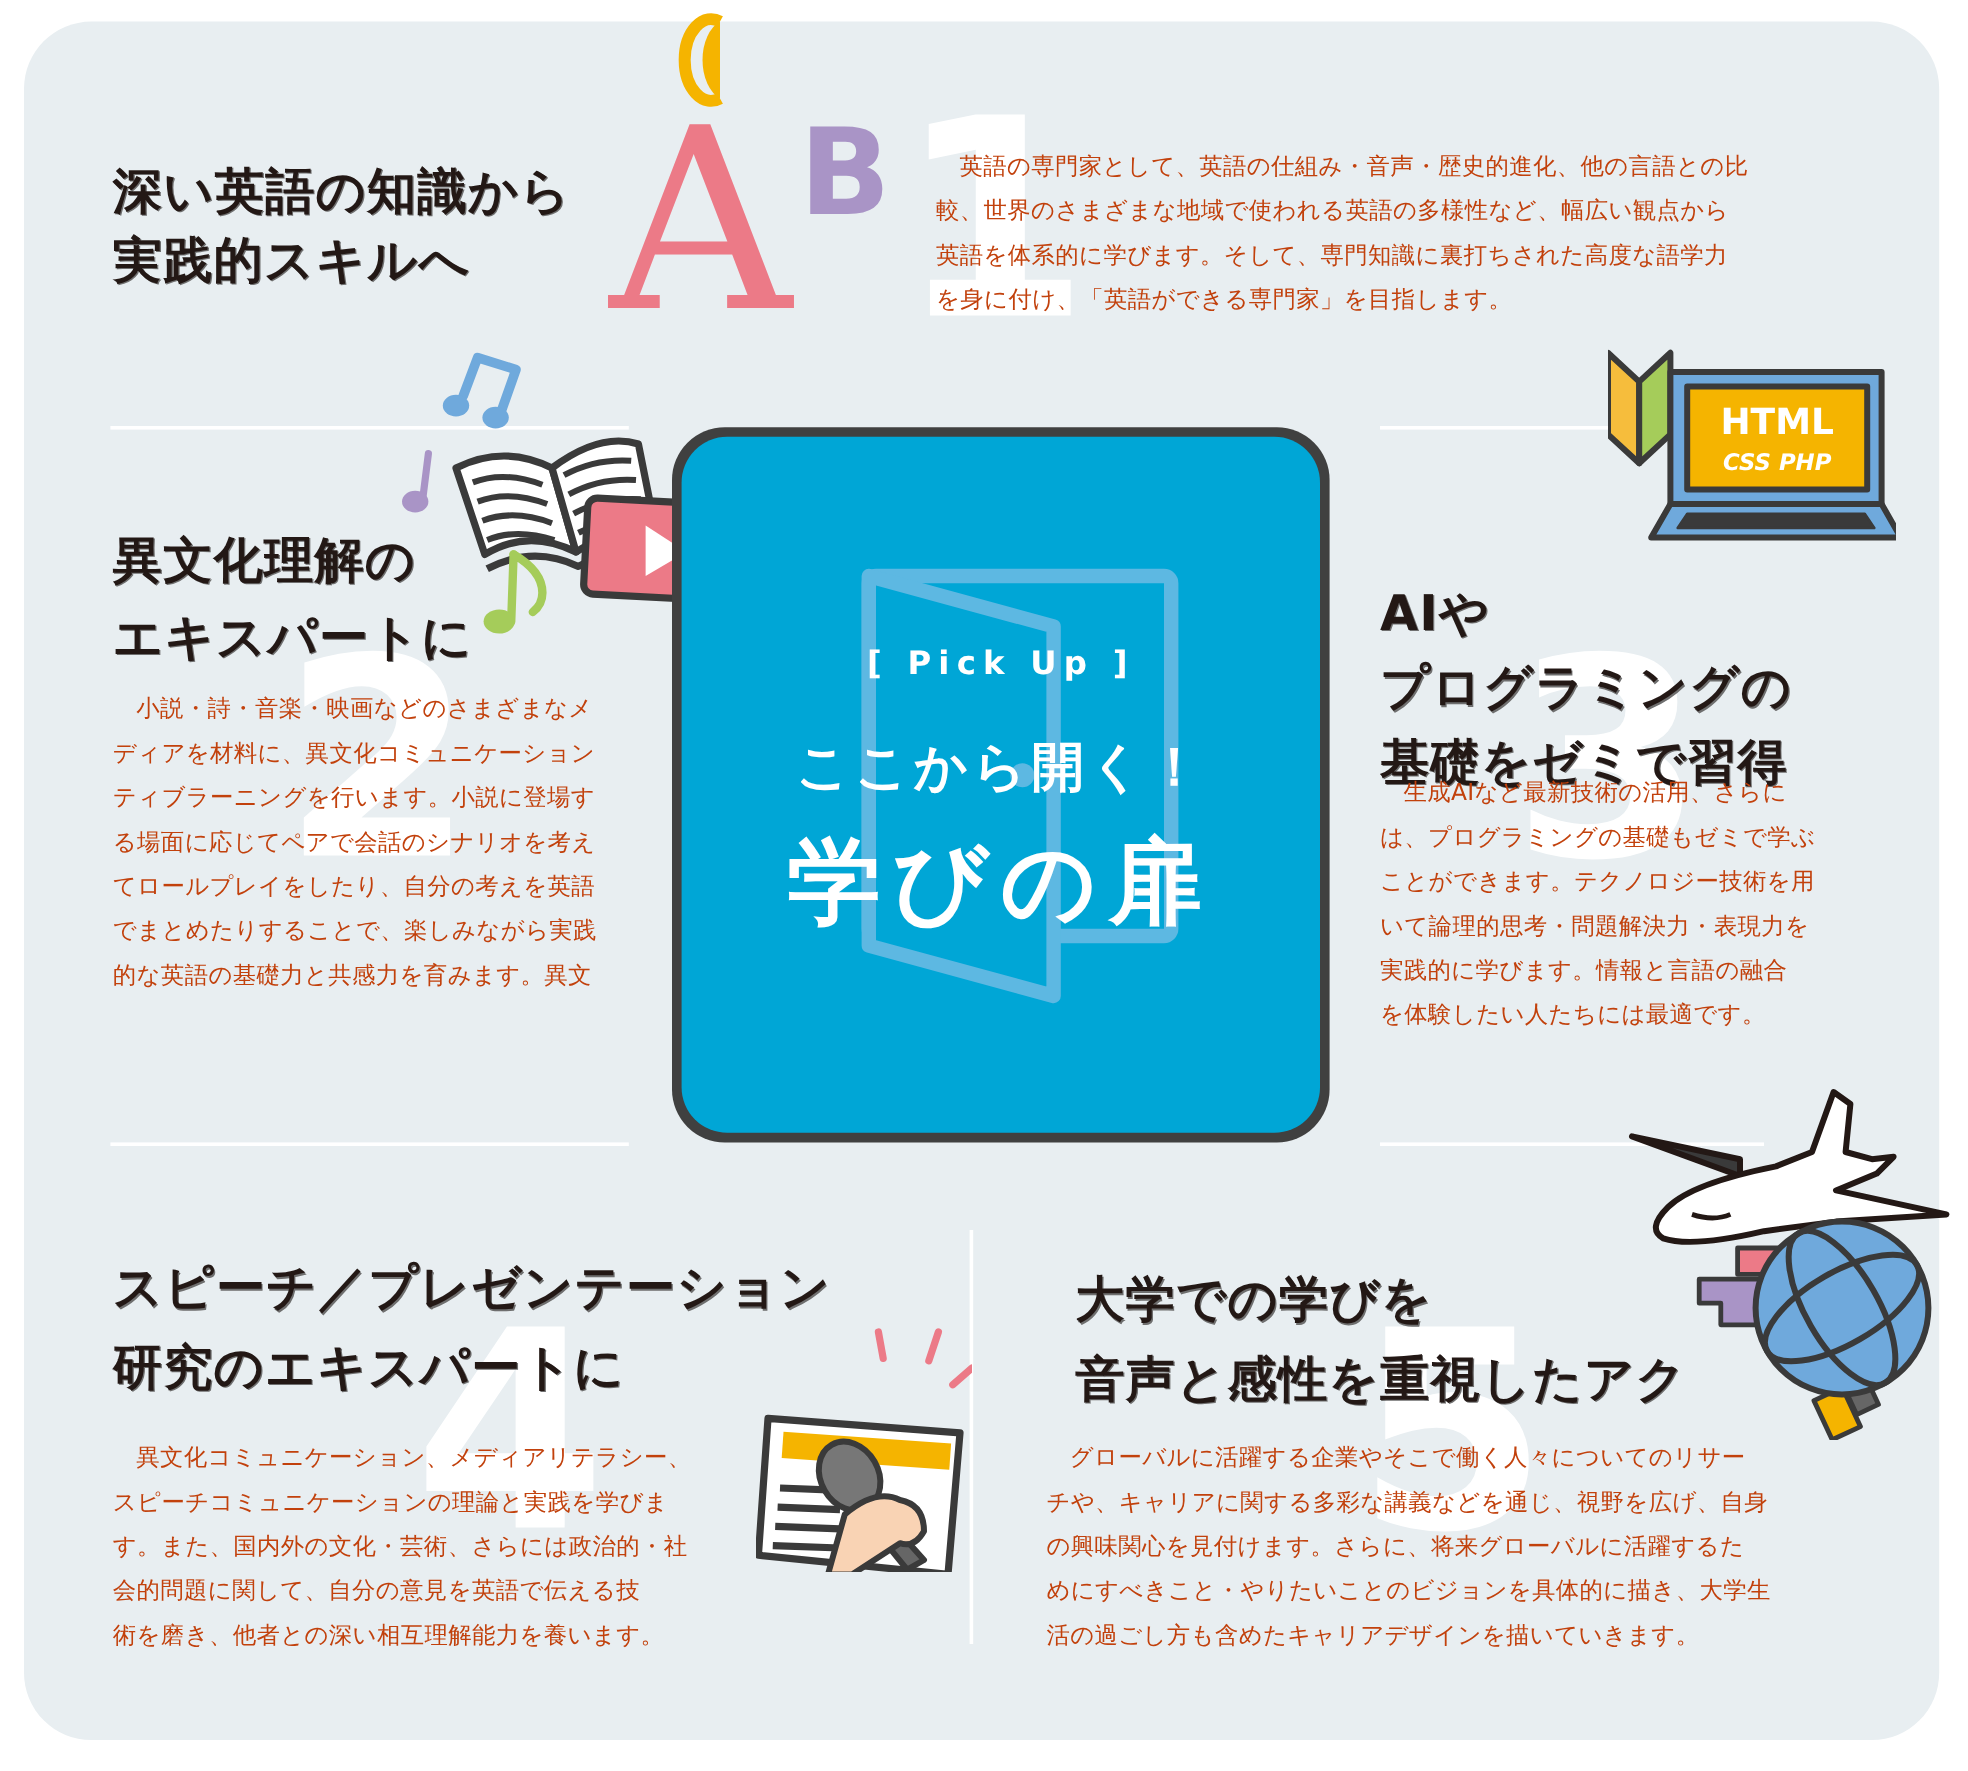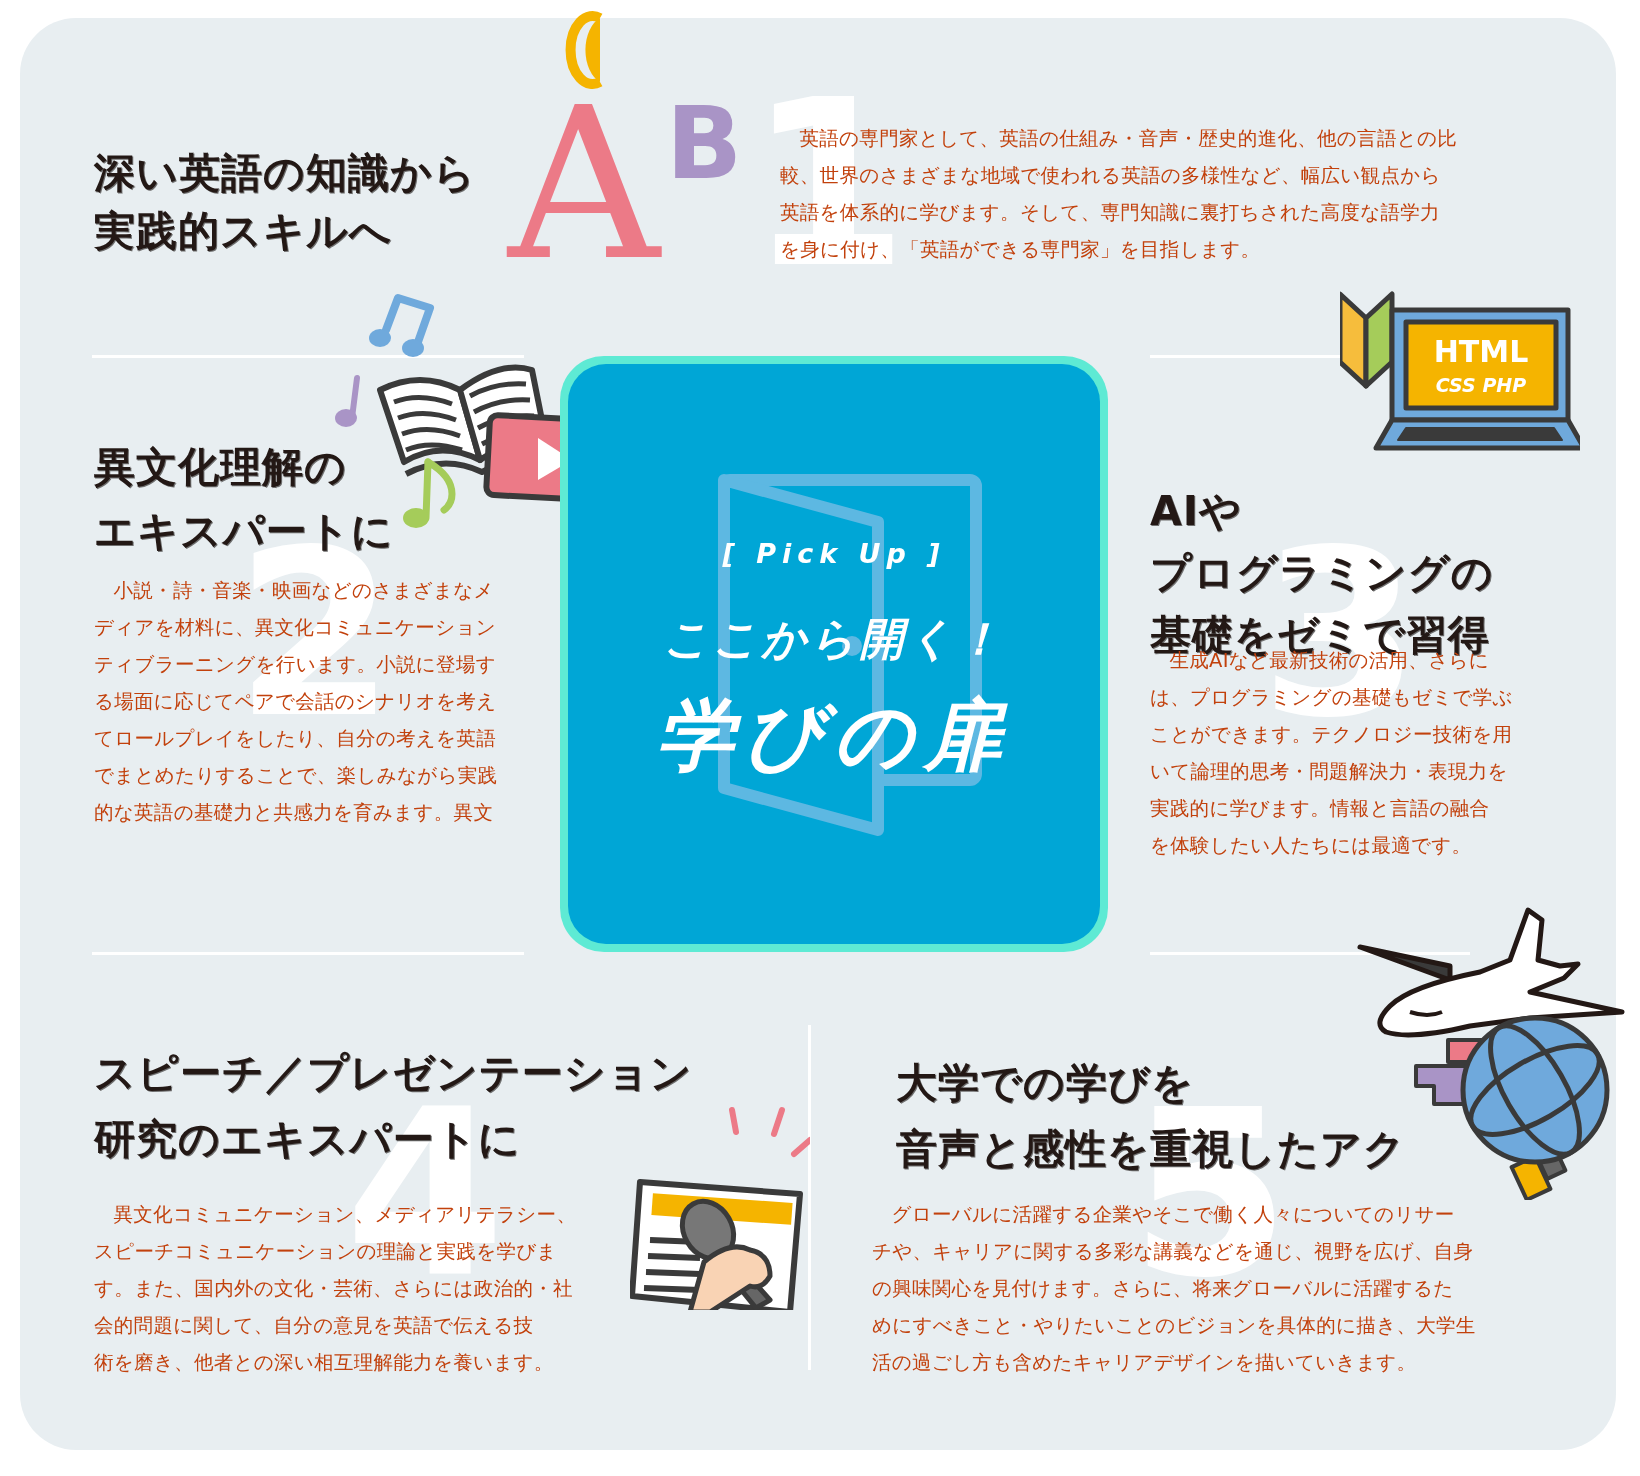--- a/index.html
+++ b/index.html
@@ -27,21 +27,21 @@
     position: absolute; font-family: "DejaVu Sans", sans-serif; font-weight: bold;
     color: #ffffff; line-height: 1; user-select: none;
   }
 
   .rule { position: absolute; height: 3px; background: #ffffff; }
   .vrule { position: absolute; width: 3px; background: #ffffff; }
 
   
   .pick-card {
     position: absolute; left: 560px; top: 356px; width: 548px; height: 596px;
-    background: #5eead4; border-radius: 44px; font-style: italic;
+    background: #404040; border-radius: 44px;
   }
   .pick-inner {
     position: absolute; left: 8px; top: 8px; right: 8px; bottom: 8px;
     background: #00a6d6; border-radius: 38px; overflow: hidden;
   }
   .pick-label {
     position: absolute; left: 0; right: 0; top: 174px; text-align: center;
     color: #ffffff; font-size: 27px; letter-spacing: 6px; font-weight: bold;
   }
   .pick-sub {
@@ -66,21 +66,21 @@
 <div class="big-num" style="left:1260px; top:520px; font-size:230px;">3</div>
 <div class="big-num" style="left:345px; top:1080px; font-size:230px;">4</div>
 <div class="big-num" style="left:1130px; top:1080px; font-size:230px;">5</div>
 
 <div class="rule" style="left:92px; top:355px; width:432px;"></div>
 <div class="rule" style="left:1150px; top:355px; width:200px;"></div>
 <div class="rule" style="left:92px; top:952px; width:432px;"></div>
 <div class="rule" style="left:1150px; top:952px; width:320px;"></div>
 <div class="vrule" style="left:808px; top:1025px; height:345px;"></div>
 
-<div class="abs heading h-lg" style="left:94px; top:144px; font-size:41px;">
+<div class="abs heading h-lg" style="left:94px; top:130px; font-size:41px;">
   <div>深い英語の知識から</div>
   <div>実践的スキルへ</div>
 </div>
 
 <div class="abs" style="left:508px; top:10px; width:240px; height:260px;">
   <svg width="240" height="260" viewBox="0 0 240 260" style="position:absolute;left:0;top:0;">
     <path d="M92 8 A22 34 0 1 0 92 72" fill="none" stroke="#f5b400" stroke-width="10"></path>
     <path d="M92 8 A22 34 0 0 0 92 72 Z" fill="#f5b400"></path>
   </svg>
   <span class="abs letter-A" style="left:0px; top:70px;">A</span>

